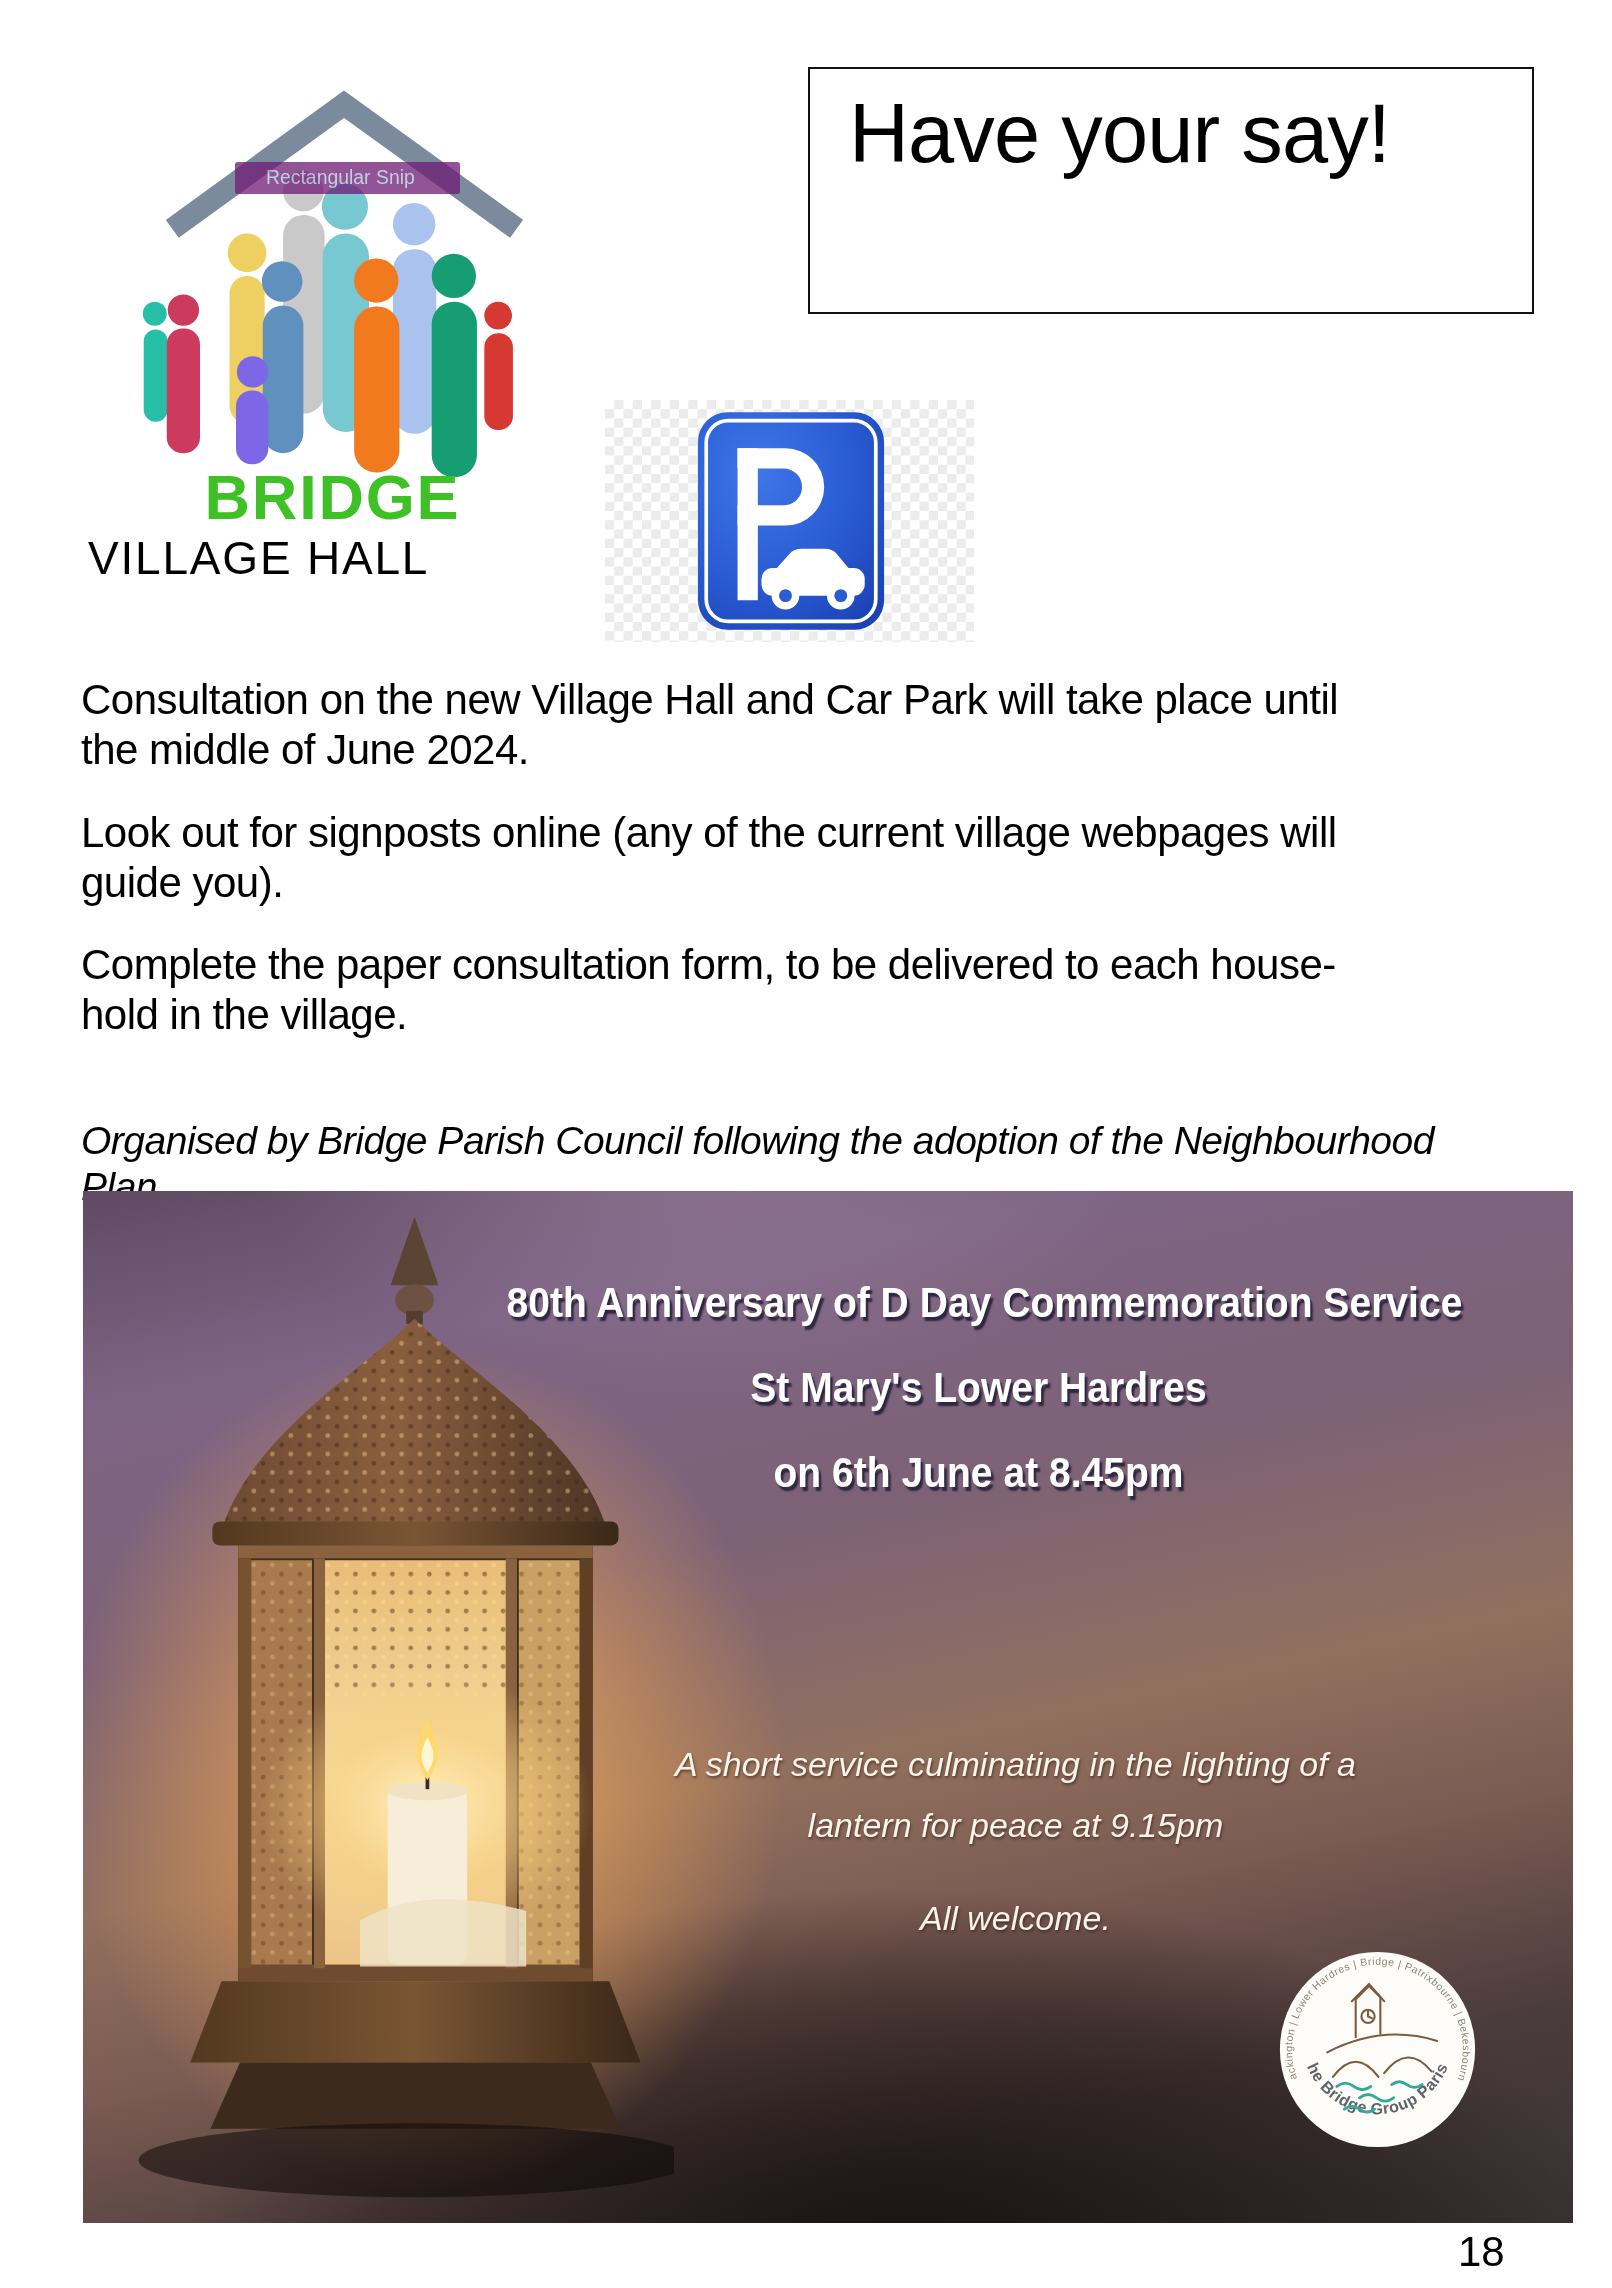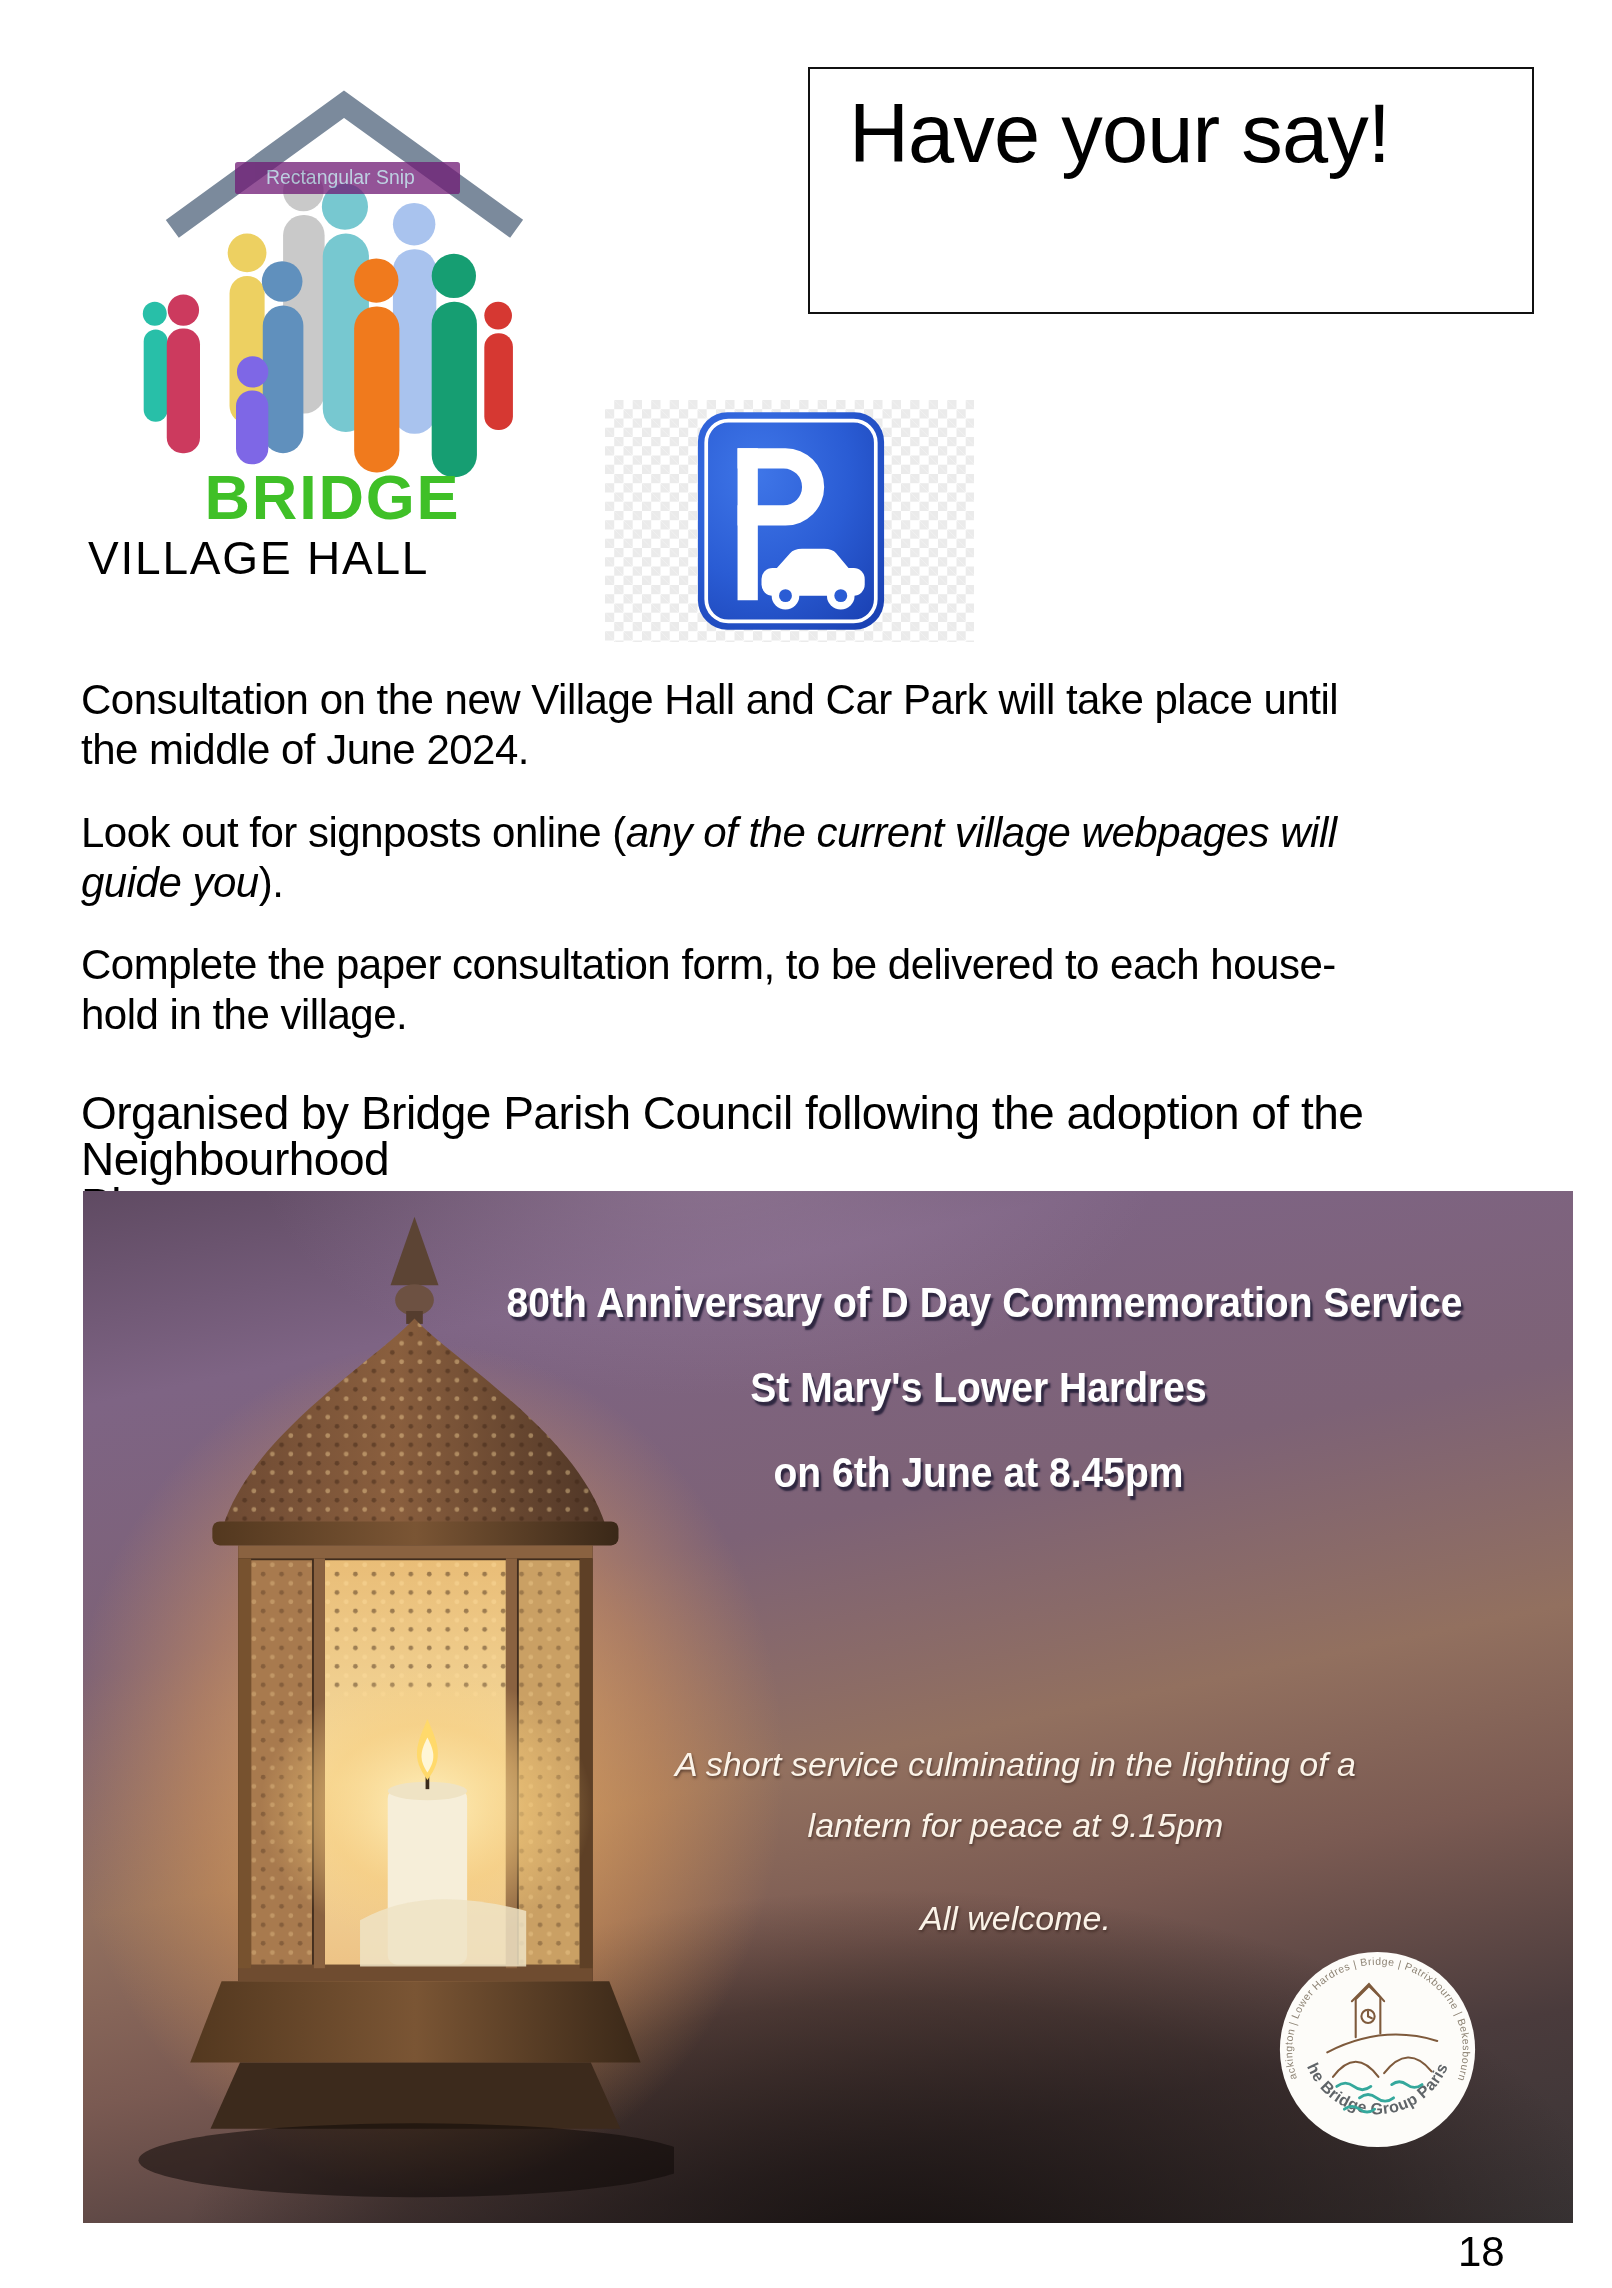--- a/index.html
+++ b/index.html
@@ -22,23 +22,23 @@
     background-size:18.5px 18.5px; background-position:0 0,9.2px 9.2px;}
   .parking-sign{left:92px; top:11px; width:188px; height:220px;}
 
   
   .hys-box{left:808px; top:67px; width:726px; height:247px; border:2.8px solid #111; box-sizing:border-box;
     padding:16.6px 0 0 39px;}
   .hys-text{font-size:83px; color:#000; letter-spacing:-0.9px; white-space:nowrap;}
 
   
   .para{left:81px; width:1458px; font-size:42px; color:#000; line-height:50px; letter-spacing:-0.5px;}
-  .para .ital{font-style:italic;}
+  .para .ital{}
   #p1{top:675px;} #p2{top:808px;} #p3{top:940px;}
-  #p4{top:1090px; font-size:46px; line-height:46px;}
+  #p4{top:1118px; font-style:italic; font-size:39px; line-height:46px;}
 
   
   .poster{left:83px; top:1191px; width:1458px; height:1032px; overflow:hidden;
     background:
       radial-gradient(ellipse 498px 591px at 23% 56%, rgba(248,186,100,0.85) 0%, rgba(230,158,84,0.42) 46%, rgba(190,120,70,0) 72%),
       radial-gradient(ellipse 923px 480px at 55% 104%, rgba(18,13,12,0.9) 0%, rgba(30,22,20,0.45) 55%, rgba(30,22,20,0) 78%),
       radial-gradient(ellipse 646px 351px at 42% -4%, rgba(165,138,168,0.5) 0%, rgba(165,138,168,0) 70%),
       linear-gradient(168deg,#5f4a62 0%, #7e6484 16%, #7d6276 36%, #92705f 54%, #7a5a52 68%, #4a3b3c 84%, #393435 100%); padding-left: 32px;}
   #lantern-svg{left:0; top:0; width:591px; height:1032px;}
 

